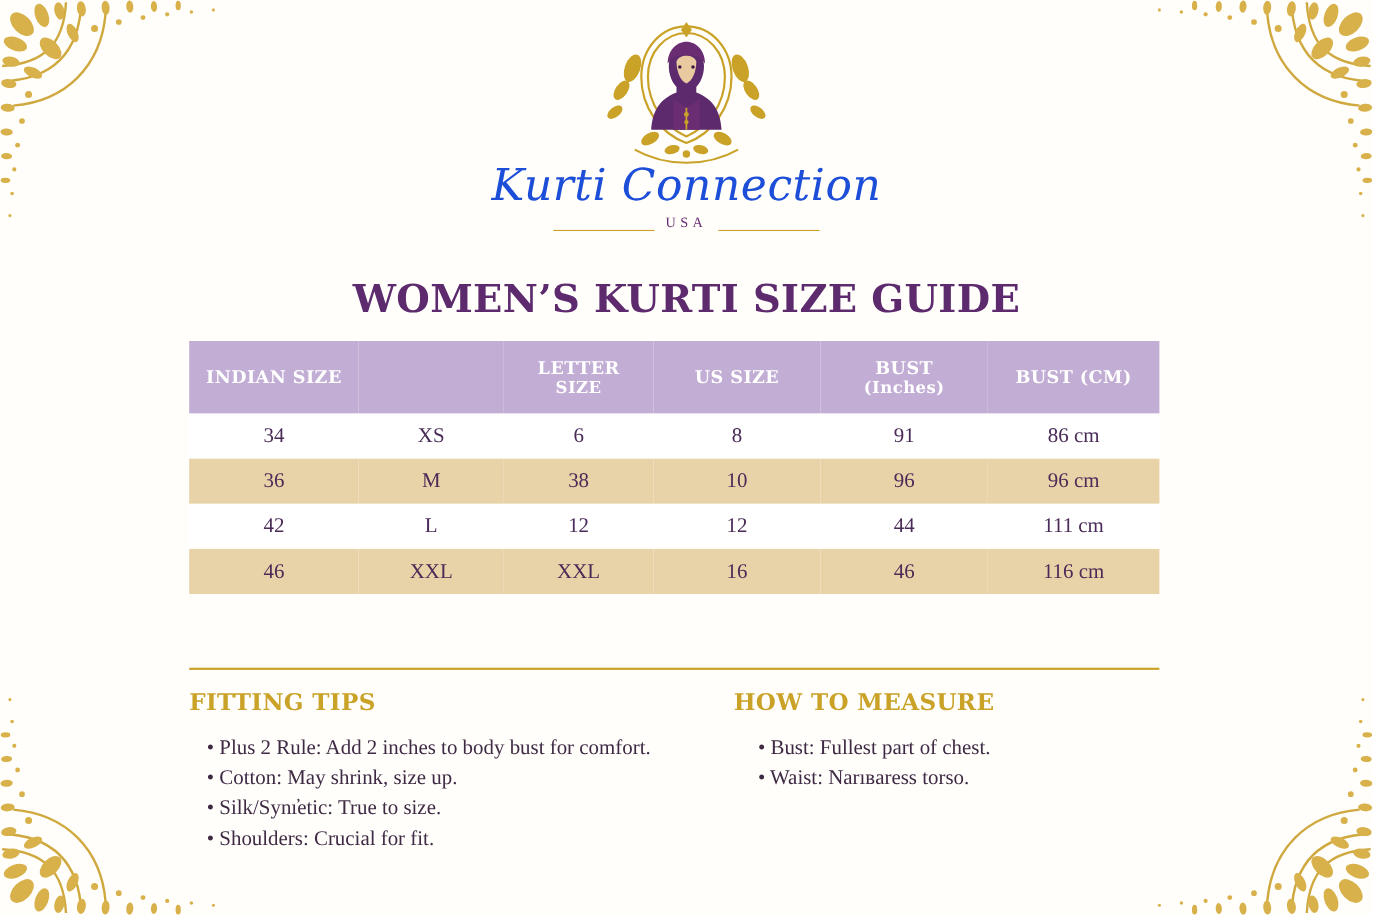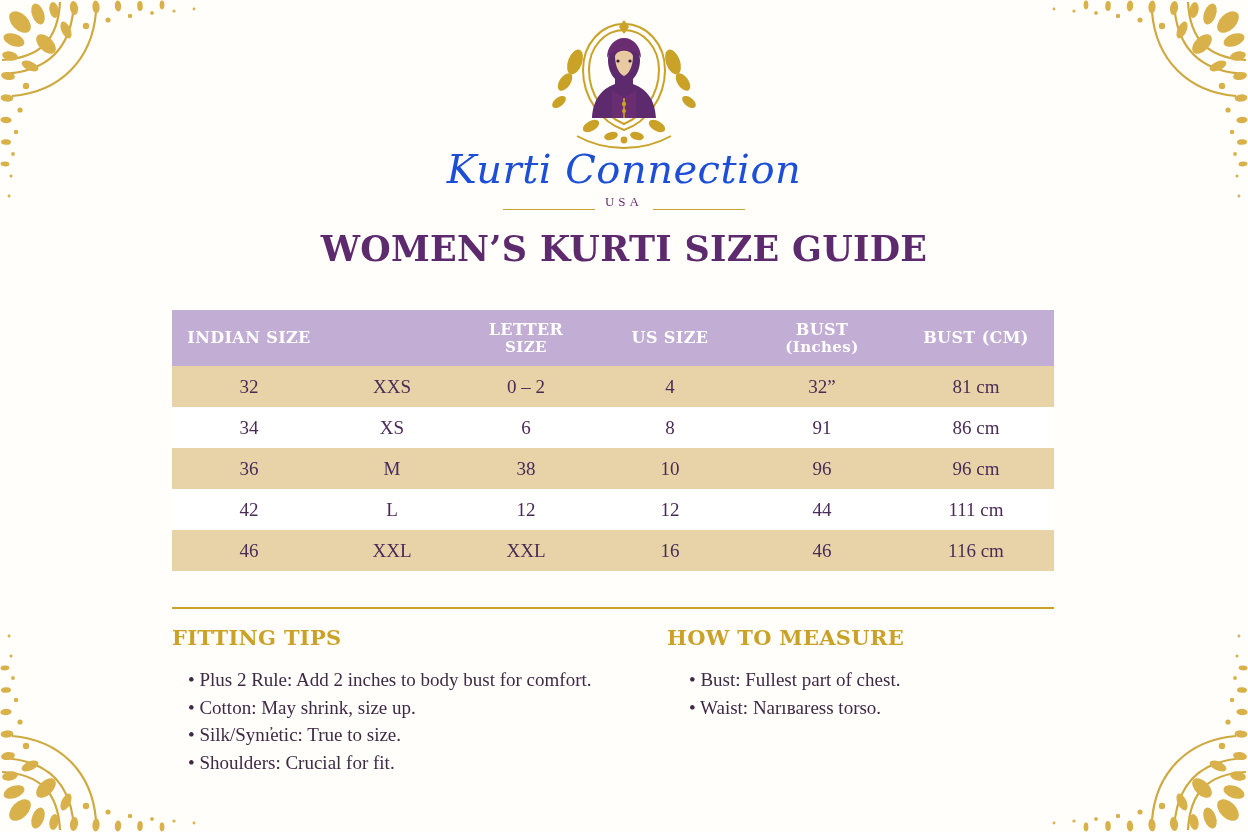--- a/index.html
+++ b/index.html
@@ -69,21 +69,21 @@
   .brand-sub {
     font-family: "Liberation Serif", serif;
     font-size: 13px;
     letter-spacing: 4px;
     color: #6b2d72;
   }
 
   
   .guide-title {
     position: absolute;
-    top: 228px;
+    top: 252px;
     left: 0;
     right: 0;
     text-align: center;
     font-family: "DejaVu Serif", serif;
     font-weight: bold;
     font-size: 35px;
     letter-spacing: 0.3px;
     color: #5d2a6e;
   }
 
@@ -96,21 +96,21 @@
     border-collapse: collapse;
     table-layout: fixed;
   }
   .size-table th {
     background: #c2aed4;
     color: #ffffff;
     font-family: "DejaVu Serif", serif;
     font-weight: bold;
     font-size: 16px;
     letter-spacing: 0.4px;
-    height: 56px;
+    height: 66px;
     vertical-align: middle;
     text-align: center;
     line-height: 1.12;
     padding: 0 4px;
     border: none;
   }
   .size-table th .sub {
     display: block;
     font-size: 15px;
   }
@@ -416,28 +416,20 @@
         <th>
           <span>BUST</span>
           <span class="sub">(Inches)</span>
         </th>
         <th>
           <span>BUST (CM)</span>
         </th>
       </tr>
     </thead>
     <tbody>
-      <tr class="odd">
-        <td>32</td>
-        <td>XXS</td>
-        <td>0 – 2</td>
-        <td>4</td>
-        <td>32”</td>
-        <td>81 cm</td>
-      </tr>
       <tr class="even">
         <td>34</td>
         <td>XS</td>
         <td>6</td>
         <td>8</td>
         <td>91</td>
         <td>86 cm</td>
       </tr>
       <tr class="odd">
         <td>36</td>

